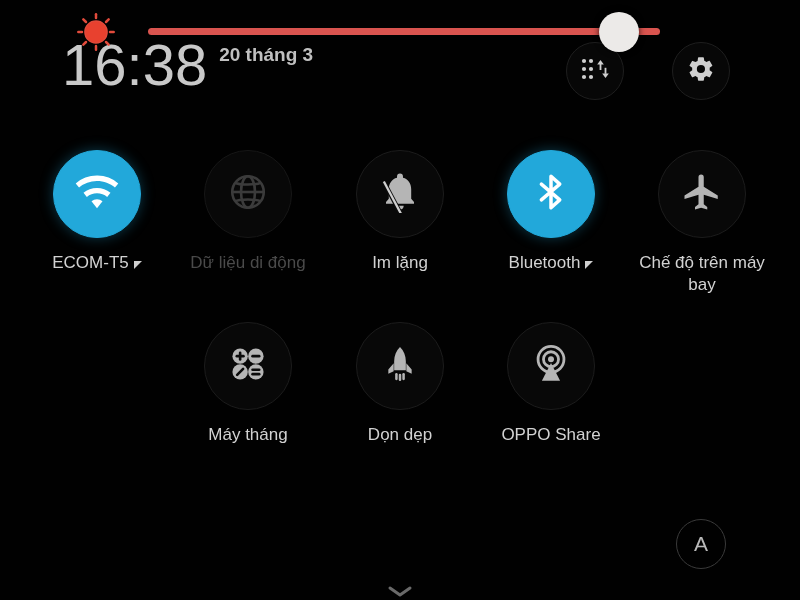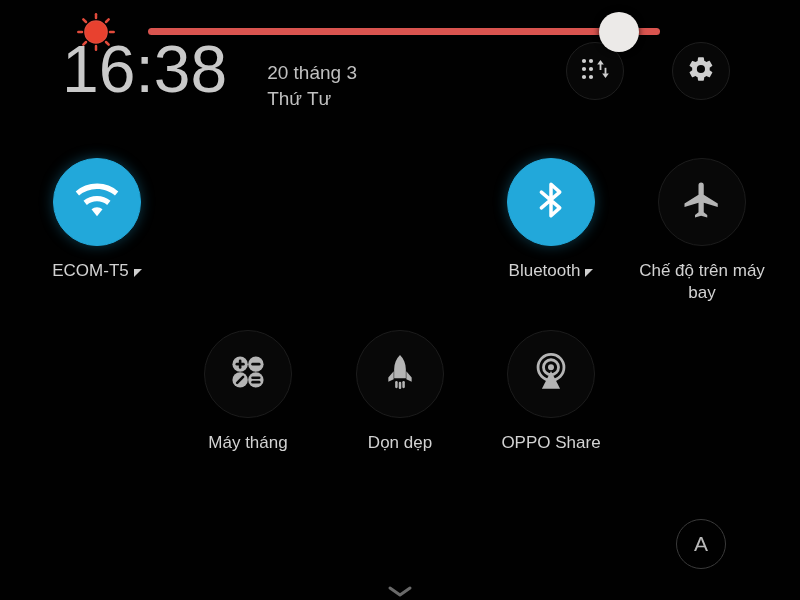--- a/index.html
+++ b/index.html
@@ -18,51 +18,52 @@
   
   #header {
     position:absolute;
     left:0; top:0; width:800px; height:130px;
   }
   #clock-block {
     position:absolute; left:62px; top:36px;
     display:flex; align-items:flex-start;
   }
   #clock-time {
-    font-size:66px;
+    font-size:58px;
     font-weight:400;
     color:#c9c9c9;
     line-height:1;
     letter-spacing:0px;
   }
   #date-block {
-    margin-left:40px;
-    padding-top:24px;
+    margin-left:12px;
+    padding-top:6px;
     color:#c0c0c0;
     font-size:19px;
     line-height:1.35;
+    font-weight:bold;
   }
   #date-line, #day-line { display:block; white-space:nowrap; }
 
   .hdr-btn {
     position:absolute;
     top:42px;
     width:58px; height:58px;
     border-radius:50%;
     border:1px solid #1e1e1e;
     background:#070707;
     display:flex; align-items:center; justify-content:center;
   }
   #edit-toggles-button { left:566px; }
   #settings-button { left:672px; }
 
   
   #tiles {
     position:absolute;
-    left:0; top:158px;
+    left:0; top:150px;
     width:800px;
   }
   .tile-row {
     position:relative;
     width:800px;
     height:172px;
   }
   .tile {
     position:absolute;
     top:0;
@@ -162,21 +163,20 @@
 <body>
 
 <div id="panel">
 
   <div id="header">
 
     <div id="clock-block">
       <div id="clock-time">16:38</div>
       <div id="date-block">
         <span id="date-line">20 tháng 3</span>
-        <span id="day-line">Thứ Tư</span>
       </div>
     </div>
 
     <div class="hdr-btn" id="edit-toggles-button">
       <span>
         <svg width="30" height="26" viewBox="0 0 30 26">
           <g fill="#cfcfcf">
             <circle cx="4" cy="5" r="2.1"></circle>
               <circle cx="11" cy="5" r="2.1"></circle>
             <circle cx="4" cy="13" r="2.1"></circle>
@@ -211,21 +211,49 @@
             <svg width="46" height="38" viewBox="0 0 24 20">
               <path fill="#ffffff" d="M12 18.5l2.9-3.6a4.3 4.3 0 0 0-5.8 0L12 18.5z"></path>
               <path fill="#ffffff" d="M12 10.7c2 0 3.9.72 5.35 1.92l1.75-2.18A11.1 11.1 0 0 0 12 7.9c-2.7 0-5.2.94-7.1 2.54l1.75 2.18A8.3 8.3 0 0 1 12 10.7z"></path>
               <path fill="#ffffff" d="M12 4.2c3.6 0 6.9 1.3 9.45 3.45L23.2 5.47A16.6 16.6 0 0 0 12 1.3C7.72 1.3 3.8 2.87.8 5.47l1.75 2.18A14.4 14.4 0 0 1 12 4.2z"></path>
             </svg>
           </span>
         </div>
         <div class="tile-label"><span class="label-wrap"><span>ECOM-T5</span><i class="expand-tri"></i></span></div>
       </div>
 
-
+      <div class="tile disabled" style="left:172px">
+        <div class="tile-circle">
+          <span>
+            <svg width="42" height="42" viewBox="0 0 24 24">
+              <g fill="none" stroke="#3b3b3b" stroke-width="1.5">
+                <circle cx="12" cy="12" r="9"></circle>
+                <ellipse cx="12" cy="12" rx="4" ry="9"></ellipse>
+                <line x1="3" y1="12" x2="21" y2="12"></line>
+                <path d="M4.6 6.6 C7 8.1 16.9 8.1 19.4 6.6"></path>
+                <path d="M4.6 17.4 C7 15.9 16.9 15.9 19.4 17.4"></path>
+              </g>
+            </svg>
+          </span>
+        </div>
+        <div class="tile-label">Dữ liệu di động</div>
+      </div>
+
+      <div class="tile" style="left:324px">
+        <div class="tile-circle">
+          <span>
+            <svg width="42" height="42" viewBox="0 0 24 24">
+              <path fill="#b5b5b5" d="M12 22a2.1 2.1 0 0 0 2.1-2.1H9.9A2.1 2.1 0 0 0 12 22zm6.4-6.2V10.5c0-3.2-1.7-5.9-4.7-6.6v-.7a1.7 1.7 0 1 0-3.4 0v.7c-3 .7-4.7 3.4-4.7 6.6v5.3L4 17.7v1h16v-1l-1.6-1.9z"></path>
+              <rect fill="#0c0c0c" x="5.3" y="2.4" width="2.5" height="24" transform="rotate(-28 12 12)"></rect>
+              <rect fill="#cfcfcf" x="6.0" y="2.4" width="1.3" height="23" transform="rotate(-28 12 12)"></rect>
+            </svg>
+          </span>
+        </div>
+        <div class="tile-label">Im lặng</div>
+      </div>
 
       <div class="tile" style="left:626px">
         <div class="tile-circle">
           <span>
             <svg width="42" height="42" viewBox="0 0 24 24">
               <path fill="#b5b5b5" d="M21 16v-2l-8-5V3.5A1.5 1.5 0 0 0 11.5 2 1.5 1.5 0 0 0 10 3.5V9l-8 5v2l8-2.5V19l-2 1.5V22l3.5-1 3.5 1v-1.5L13 19v-5.5l8 2.5z"></path>
             </svg>
           </span>
         </div>
         <div class="tile-label">Chế độ trên máy bay</div>

